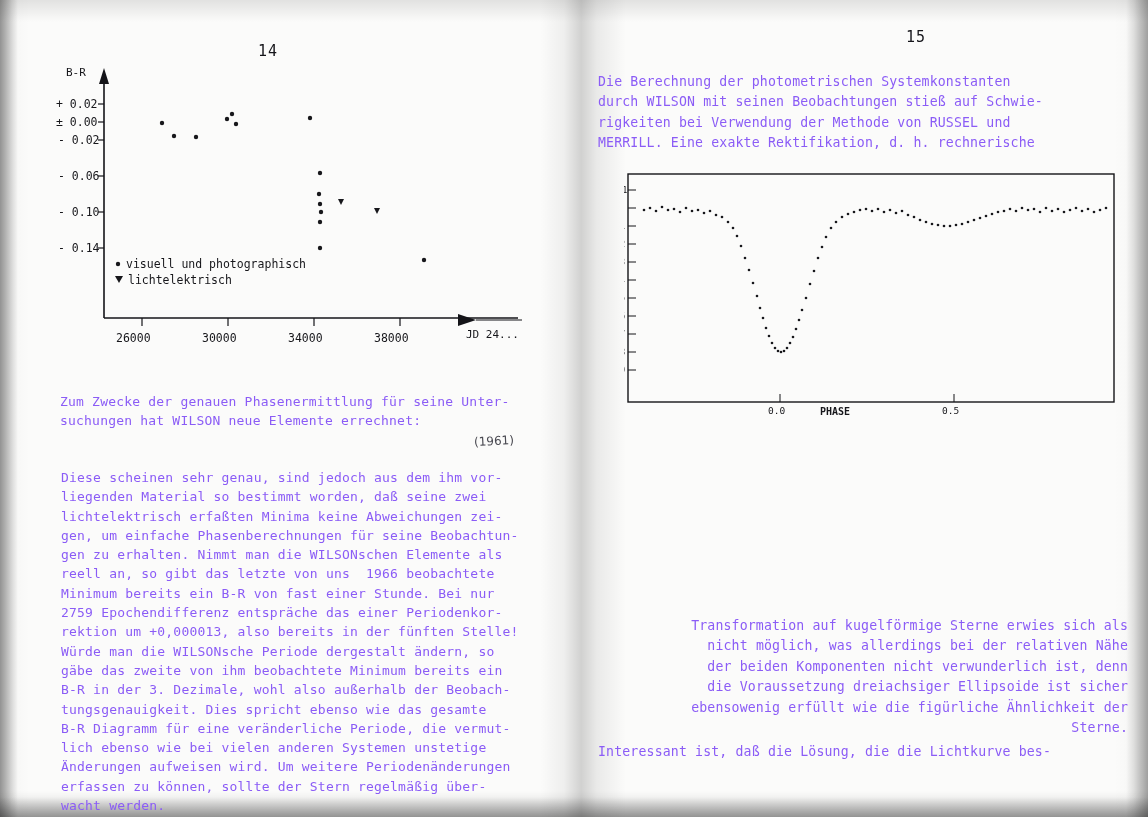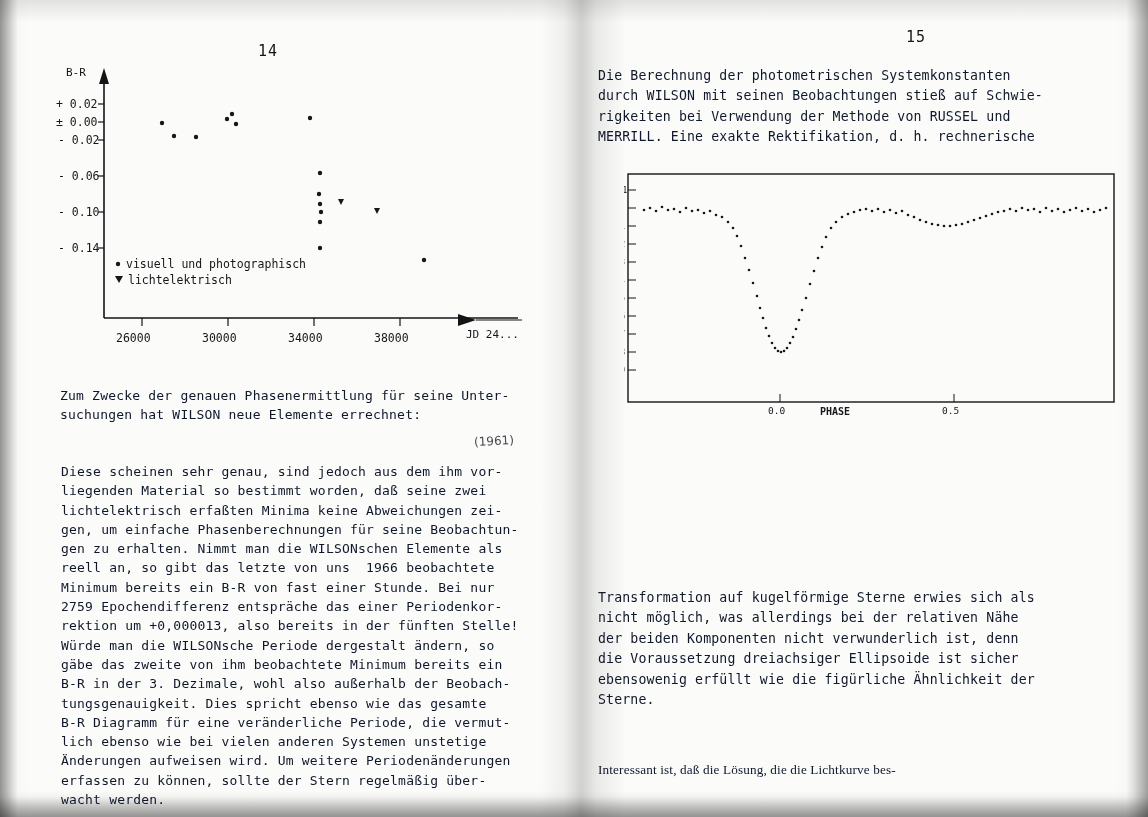--- a/index.html
+++ b/index.html
@@ -67,23 +67,24 @@
     font-size: 15px;
     letter-spacing: 1px;
     color: #15151a;
   }
 
   .body-text {
     position: absolute;
     font-family: "DejaVu Sans Mono", monospace;
     font-size: 13.0px;
     line-height: 19.3px;
-    color: #0f172a;
+    color: #8b5cf6;
     letter-spacing: 0.2px;
     white-space: pre-wrap;
+    margin-top: 6px;
   }
   .body-text.right {
     font-size: 13.2px;
     line-height: 20.4px;
     letter-spacing: 0.15px;
   }
 
   .formula {
     position: absolute;
     font-family: "DejaVu Sans Mono", monospace;
@@ -393,21 +394,21 @@
         <circle cx="452" cy="38" r="1.3"></circle>
           <circle cx="458" cy="41" r="1.3"></circle>
           <circle cx="464" cy="39" r="1.3"></circle>
         <circle cx="470" cy="42" r="1.3"></circle>
           <circle cx="476" cy="40" r="1.3"></circle>
           <circle cx="482" cy="38" r="1.3"></circle>
       </g>
     </svg>
   </div>
 
-  <div class="body-text right" style="left: 10px; top: 588px; width: 530px;">Transformation auf kugelförmige Sterne erwies sich als
+  <div class="body-text right" style="left: 10px; top: 610px; width: 530px; text-align: right;">Transformation auf kugelförmige Sterne erwies sich als
 nicht möglich, was allerdings bei der relativen Nähe
 der beiden Komponenten nicht verwunderlich ist, denn
 die Voraussetzung dreiachsiger Ellipsoide ist sicher
 ebensowenig erfüllt wie die figürliche Ähnlichkeit der
 Sterne.</div>
 
-  <div class="body-text right" style="left: 10px; top: 760px; width: 530px; font-family: Liberation Serif, serif;">Interessant ist, daß die Lösung, die die Lichtkurve bes-</div>
+  <div class="body-text right" style="left: 10px; top: 736px; width: 530px;">Interessant ist, daß die Lösung, die die Lichtkurve bes-</div>
 </div>
 
 </body></html>

